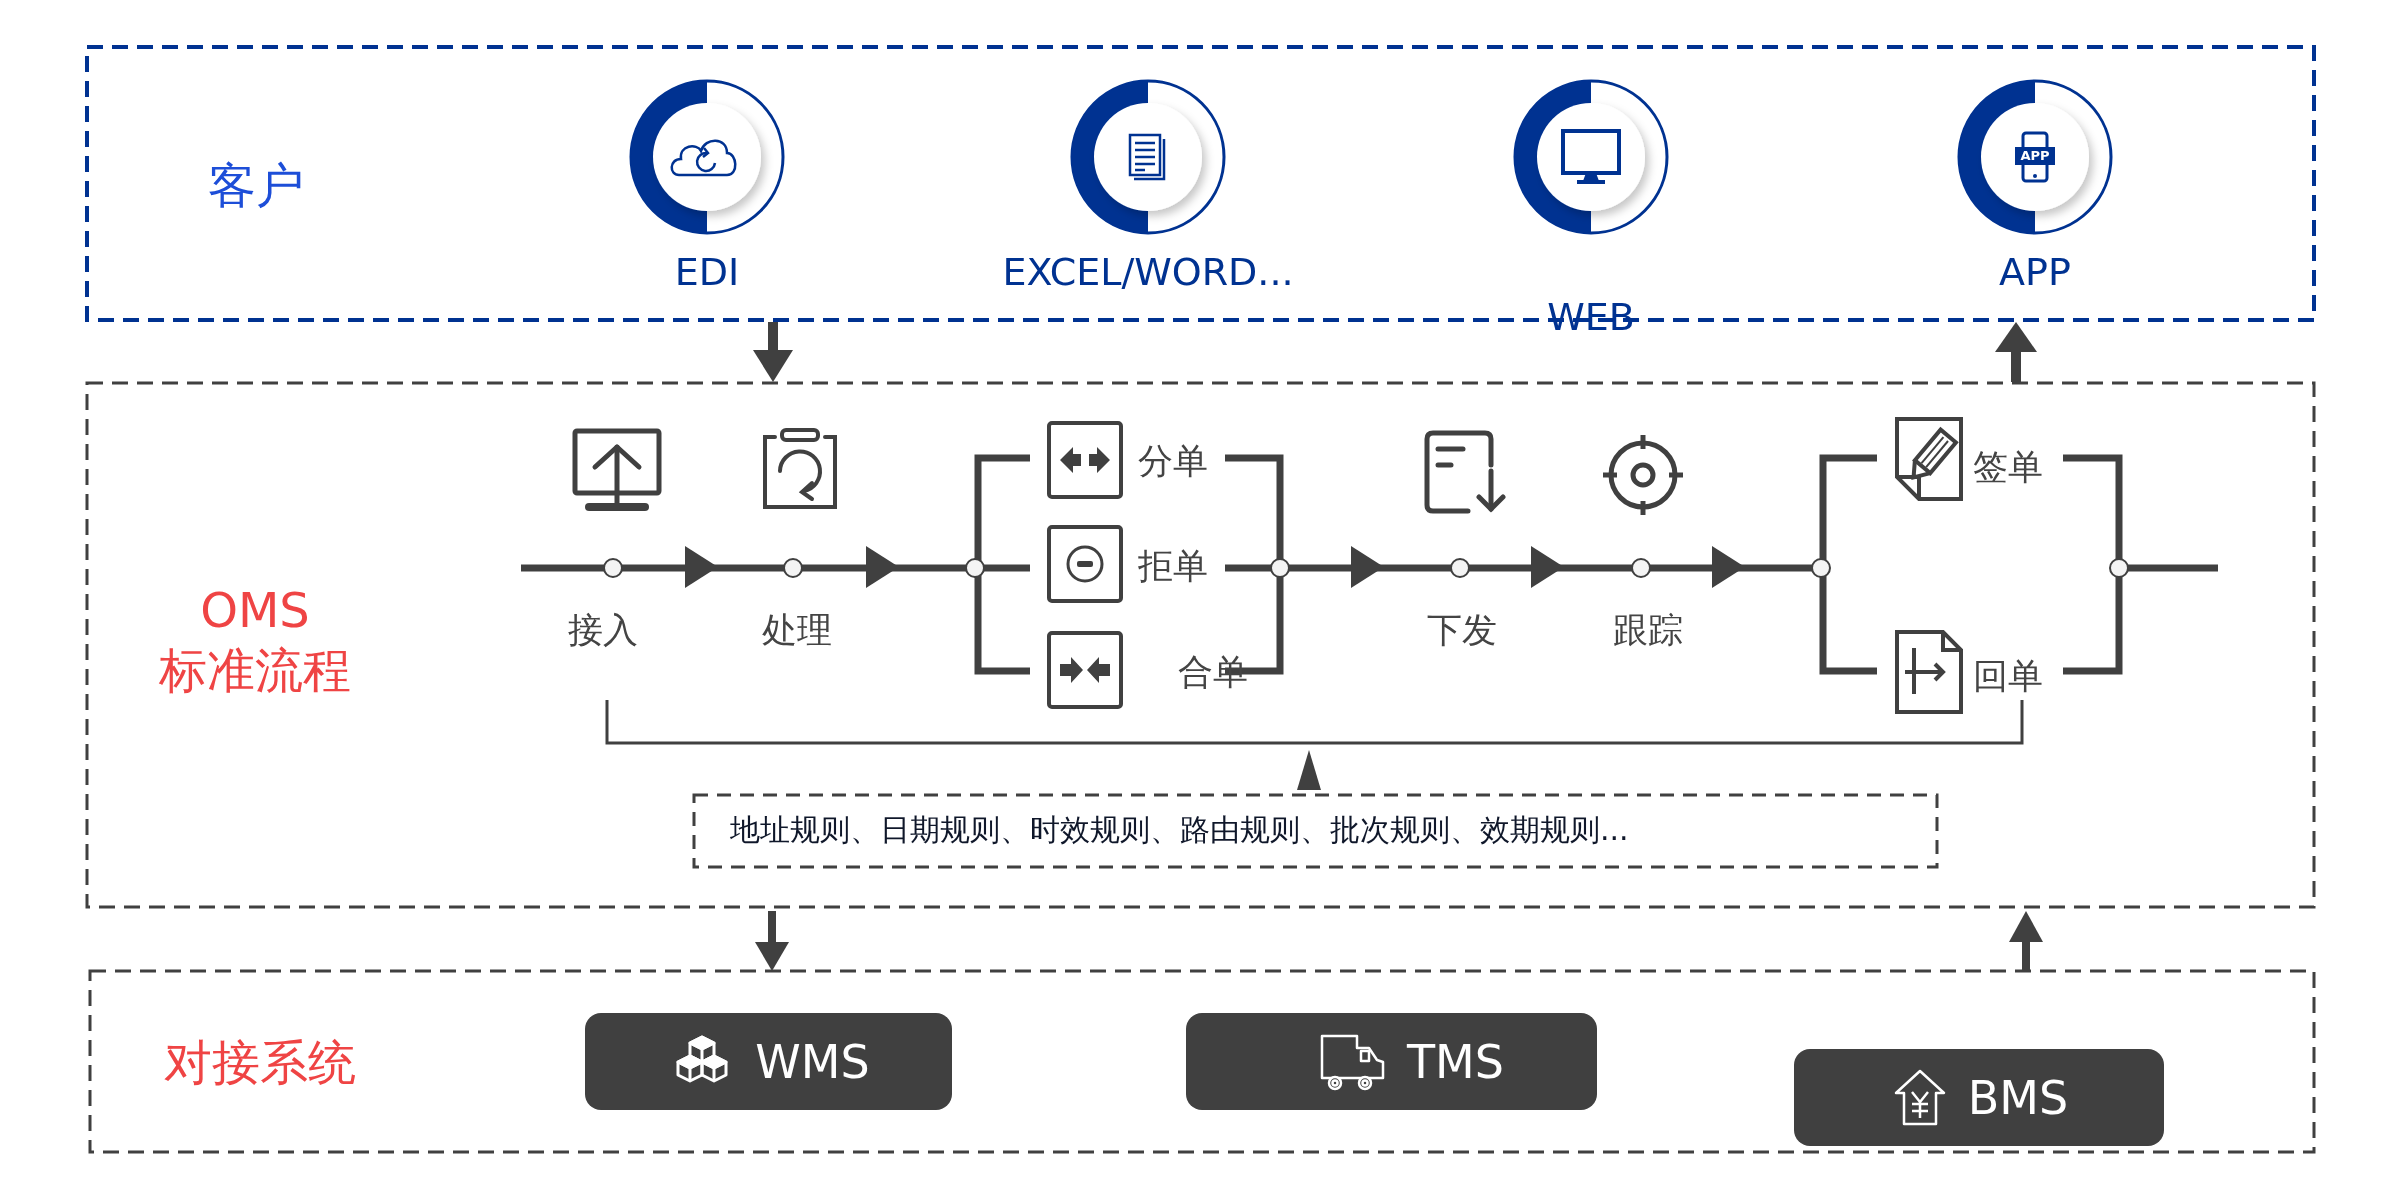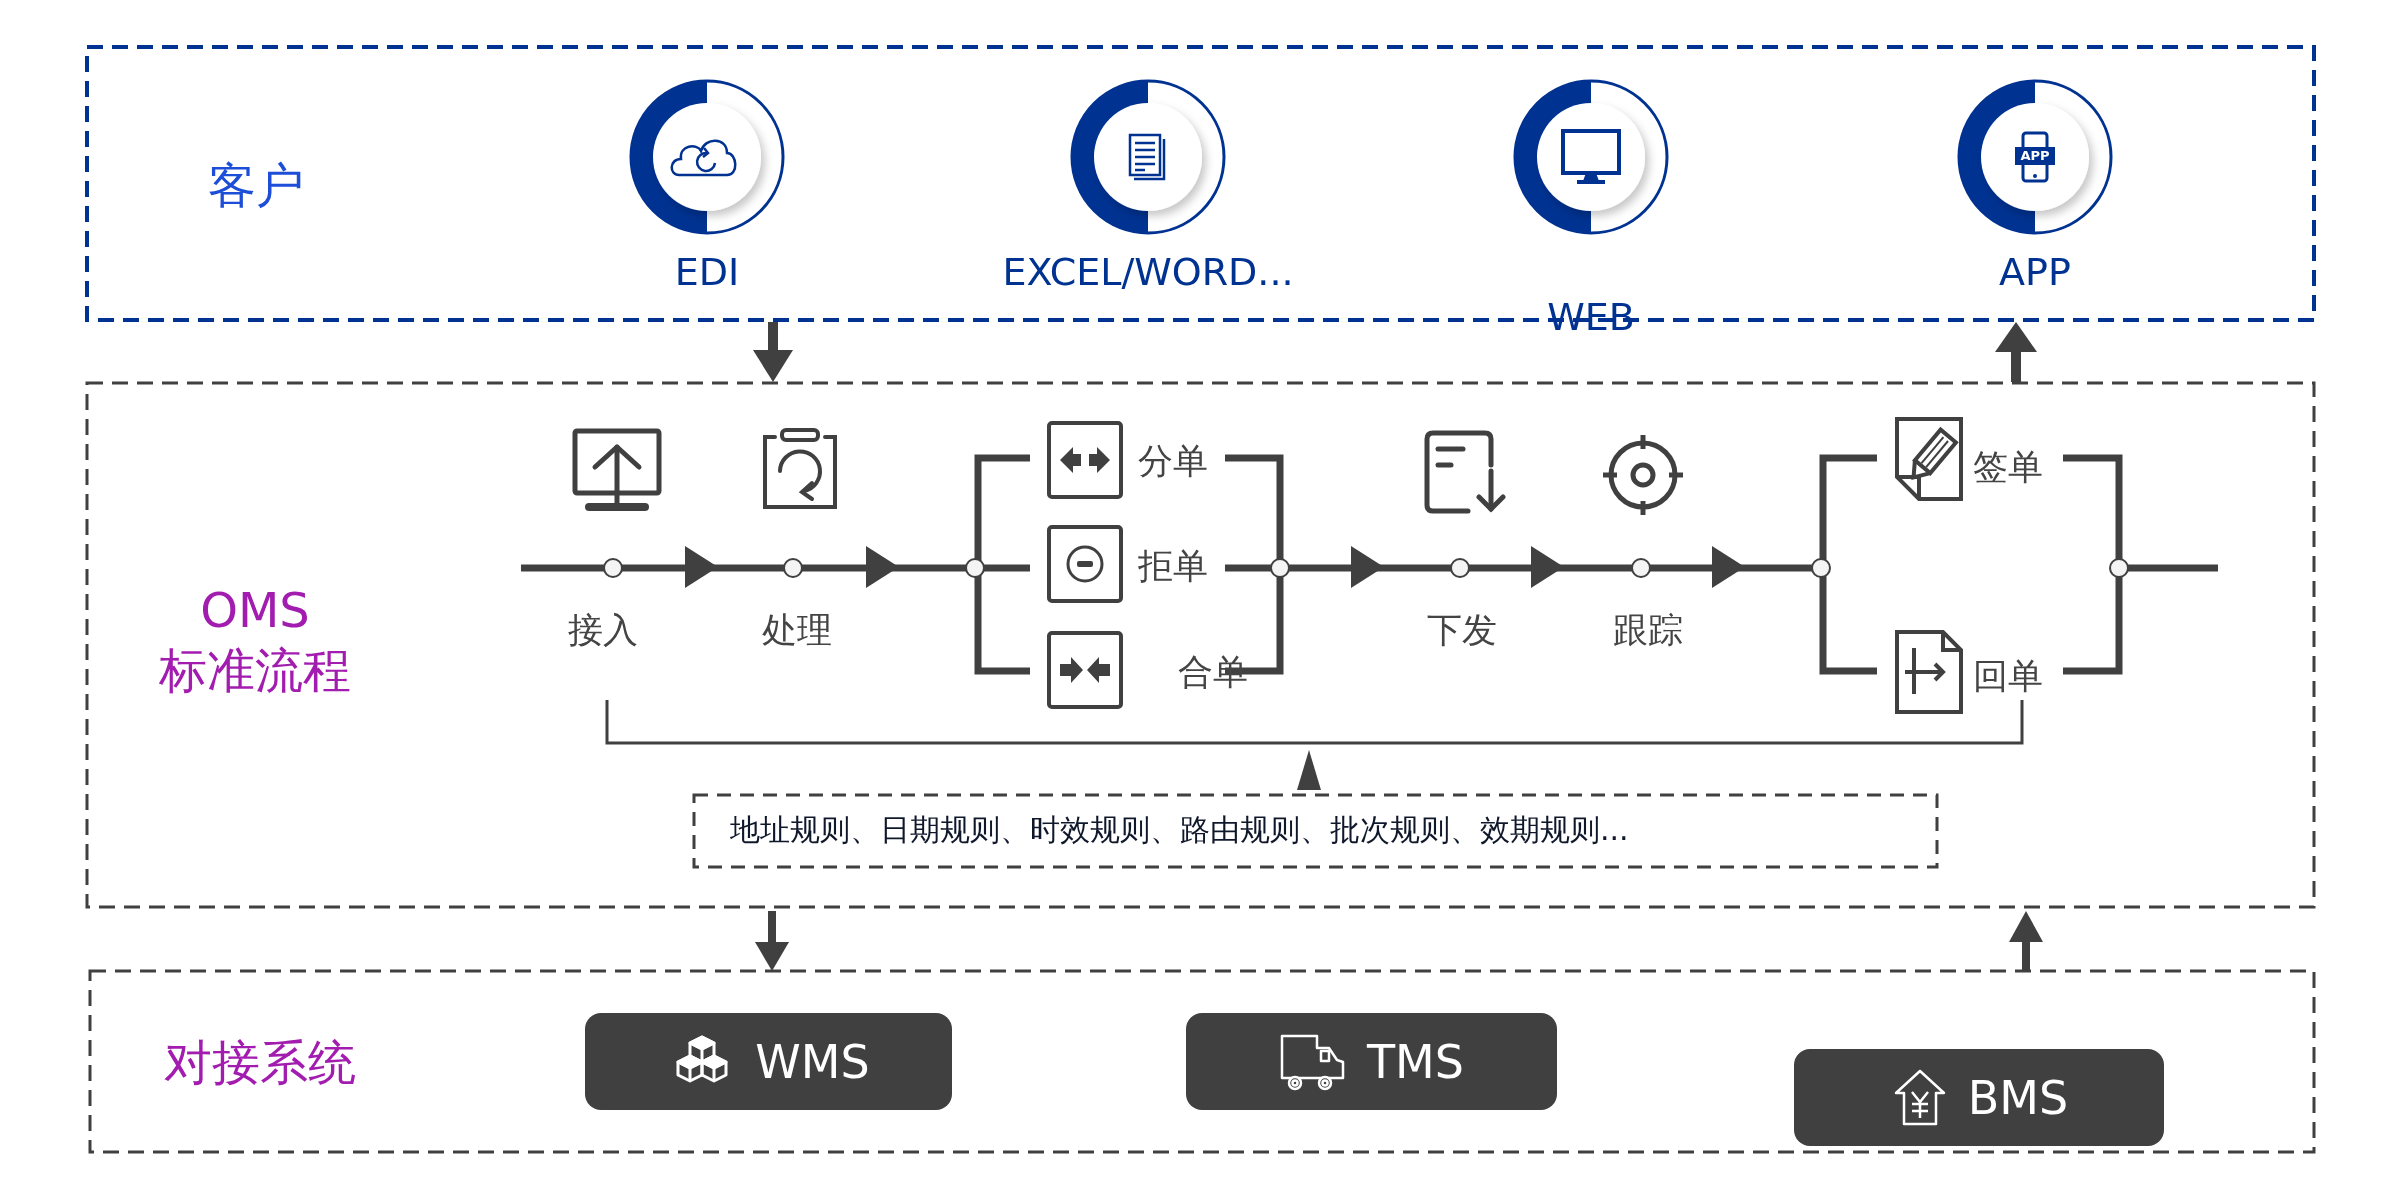--- a/index.html
+++ b/index.html
@@ -1,20 +1,20 @@
 <!DOCTYPE html>
 <html><head>
 <meta charset="utf-8">
 <style>
   html, body { margin: 0; padding: 0; background: #ffffff; }
   body { width: 2400px; height: 1200px; position: relative; overflow: hidden;
          font-family: "DejaVu Sans", "Liberation Sans", sans-serif; }
   #stage { position: absolute; left: 0; top: 0; width: 2400px; height: 1200px; }
   .abs { position: absolute; }
-  .section-label { position: absolute; color: #a21caf; font-size: 48px; text-align: center; line-height: 1.25; white-space: nowrap; }
+  .section-label { position: absolute; color: #ef4444; font-size: 48px; text-align: center; line-height: 1.25; white-space: nowrap; }
   .section-label.blue { color: #1d4ed8; }
   .client-label { position: absolute; color: #003291; font-size: 38px; text-align: center; width: 400px; white-space: nowrap; }
   .step-label { position: absolute; color: #444; font-size: 35px; text-align: center; width: 140px; white-space: nowrap; }
   .branch-label { position: absolute; color: #444; font-size: 35px; white-space: nowrap; }
   .rules-text { position: absolute; color: #0f172a; font-size: 30px; white-space: nowrap; }
   .sys-btn { position: absolute; background: #404040; border-radius: 16px; color: #fff;
              display: flex; align-items: center; justify-content: center; gap: 18px; font-size: 46px; }
   .sys-btn svg { display: block; }
 </style>
 </head>
@@ -228,21 +228,21 @@
       <path d="M35,3 L47,9 L47,22 L35,28 L23,22 L23,9 Z"></path>
       <path d="M23,22 L35,28 L35,41 L23,47 L11,41 L11,28 Z"></path>
       <path d="M47,22 L59,28 L59,41 L47,47 L35,41 L35,28 Z"></path>
       <path d="M23,9 L35,15 L47,9 M35,15 L35,28"></path>
       <path d="M11,28 L23,34 L35,28 M23,34 L23,47"></path>
       <path d="M35,28 L47,34 L59,28 M47,34 L47,47"></path>
       <path d="M23,9 L35,3 L47,9 L35,15 Z M11,28 L23,22 L35,28 L23,34 Z M35,28 L47,22 L59,28 L47,34 Z" fill="#fff"></path>
     </svg>
     <span>WMS</span>
   </div>
-  <div class="sys-btn" style="left:1186px;top:1013px;width:371px;height:97px;">
+  <div class="sys-btn" style="left:1186px;top:1013px;width:371px;height:97px;padding-left:40px;">
     <svg width="70" height="60" viewBox="0 0 70 60" fill="none" stroke="#fff" stroke-width="2.5" stroke-linejoin="round">
       <path d="M3,4 L38,4 L38,16 L50,16 L58,28 L64,30 L64,46 L3,46 Z"></path>
       <rect x="42" y="19" width="8" height="10"></rect>
       <circle cx="16" cy="51" r="6" fill="#404040"></circle>
       <circle cx="16" cy="51" r="2.5"></circle>
       <circle cx="46" cy="51" r="6" fill="#404040"></circle>
       <circle cx="46" cy="51" r="2.5"></circle>
     </svg>
     <span>TMS</span>
   </div>

